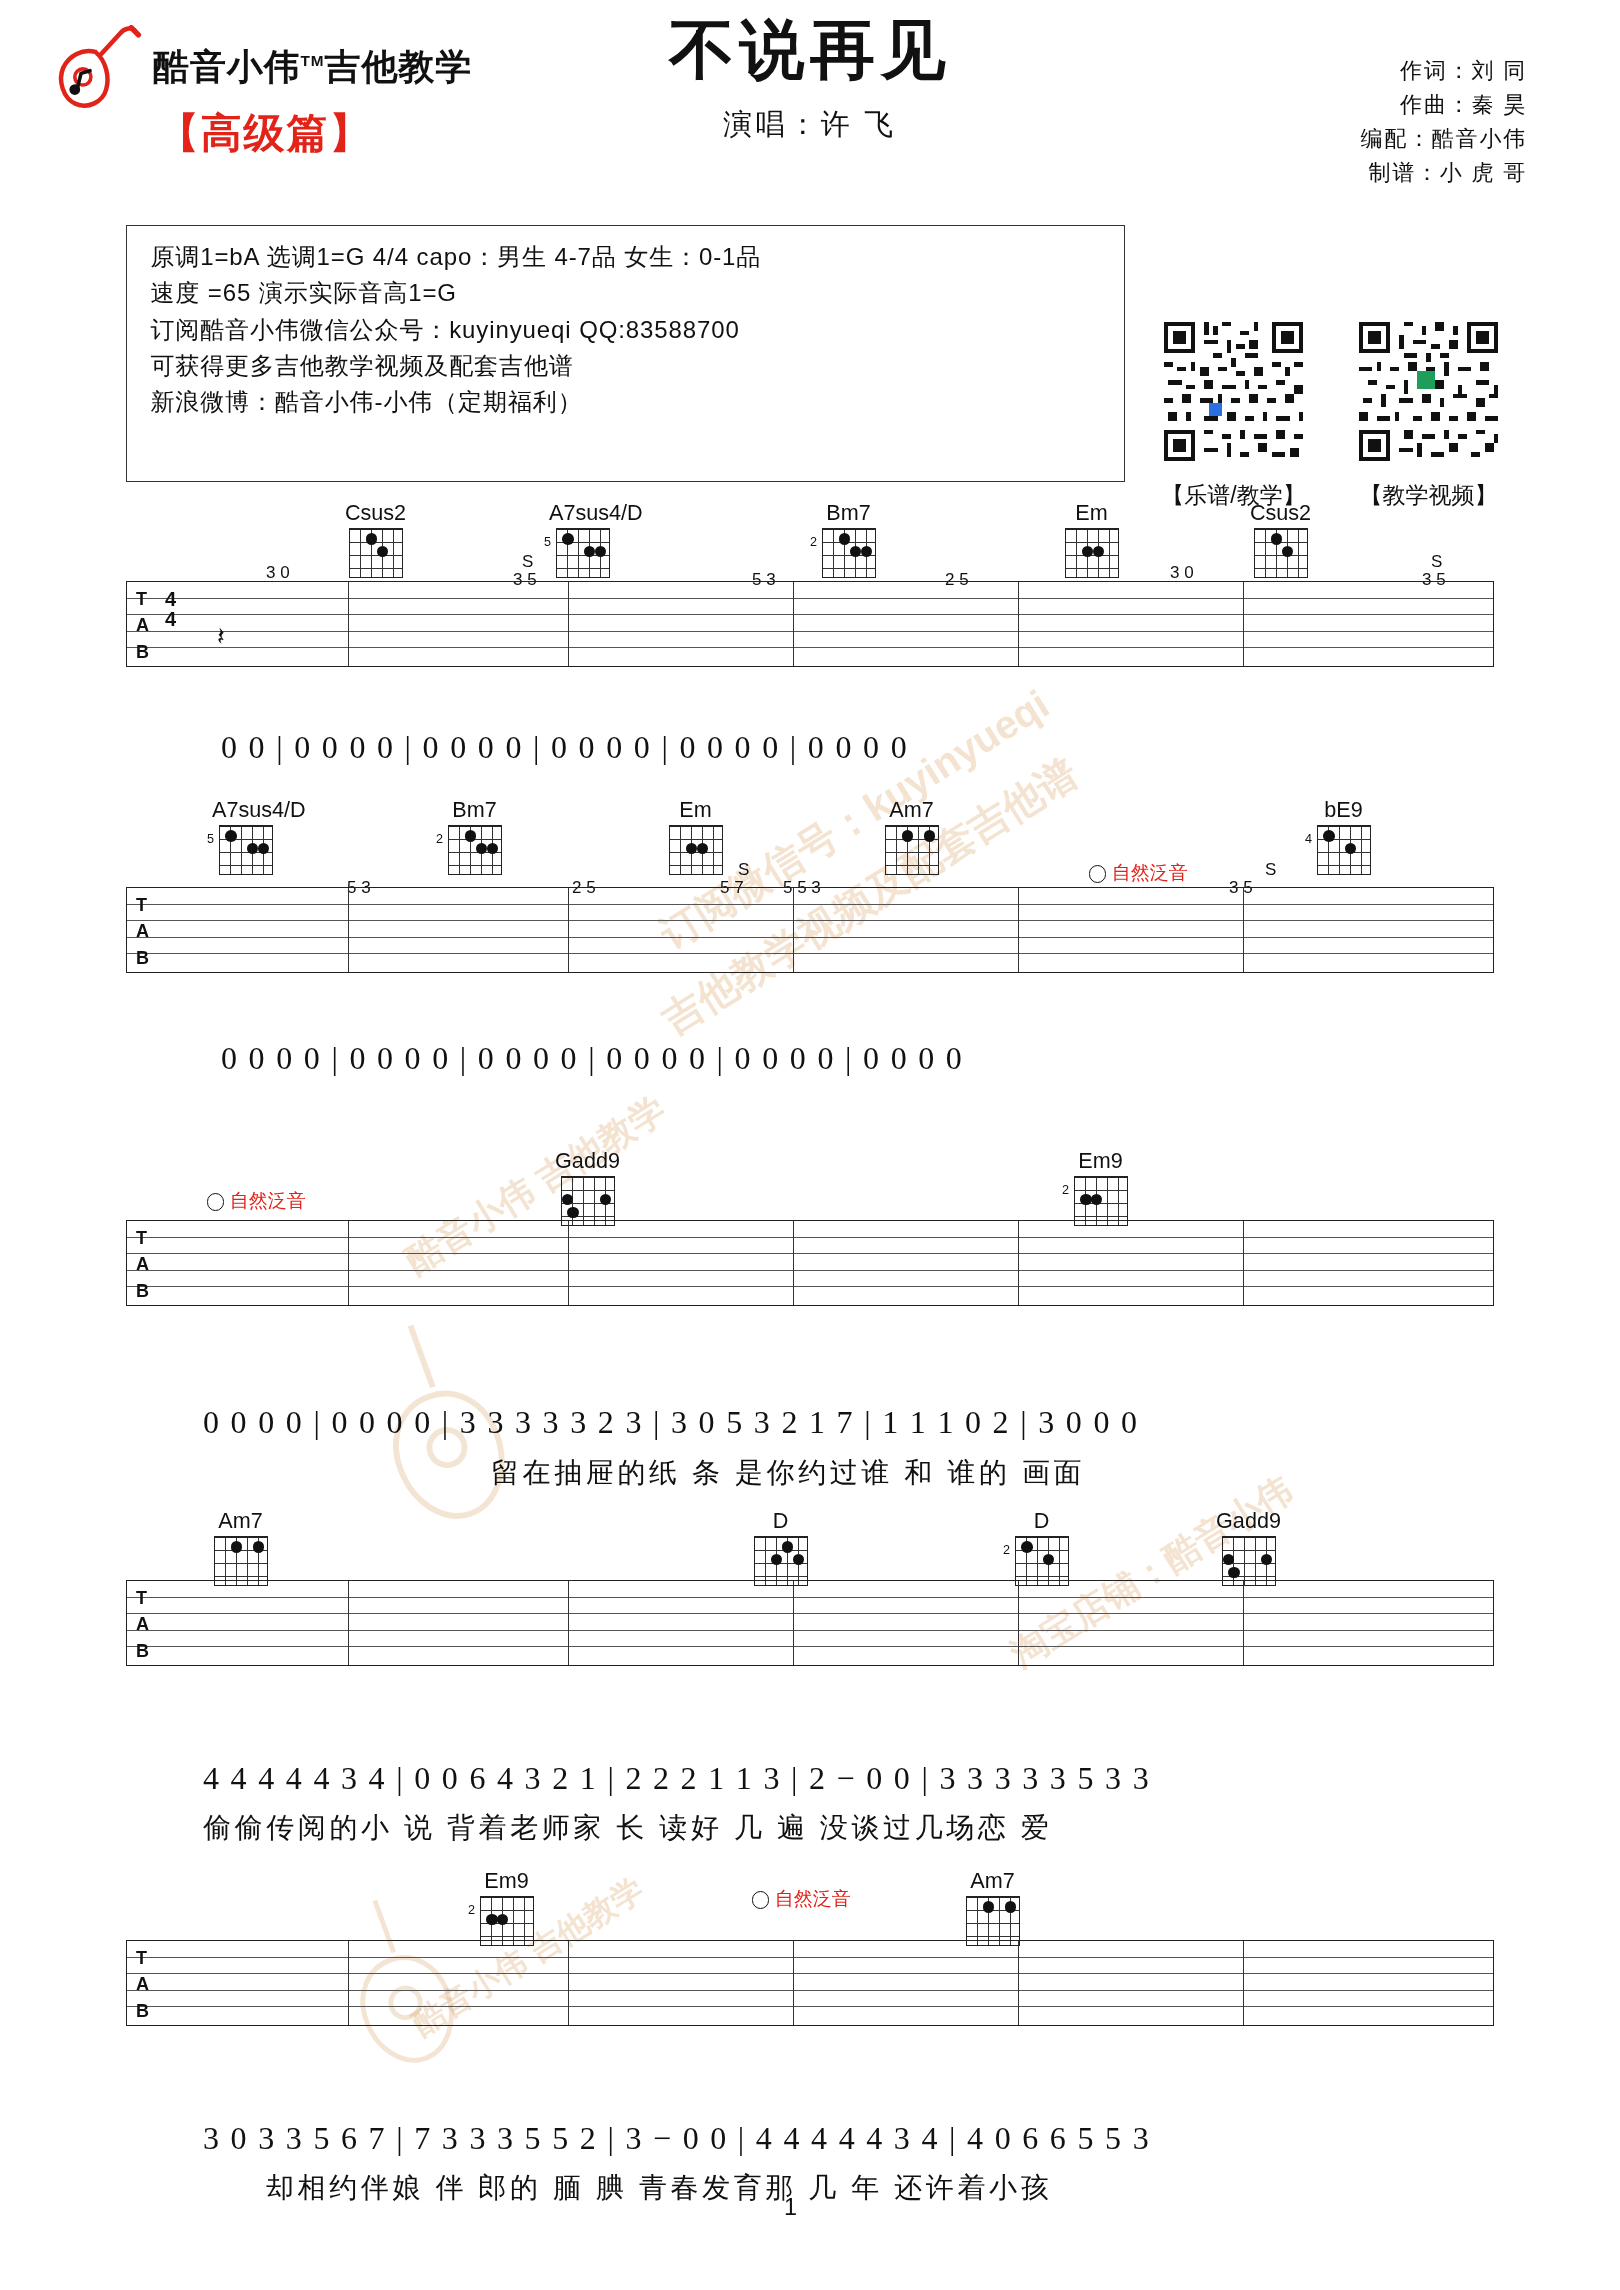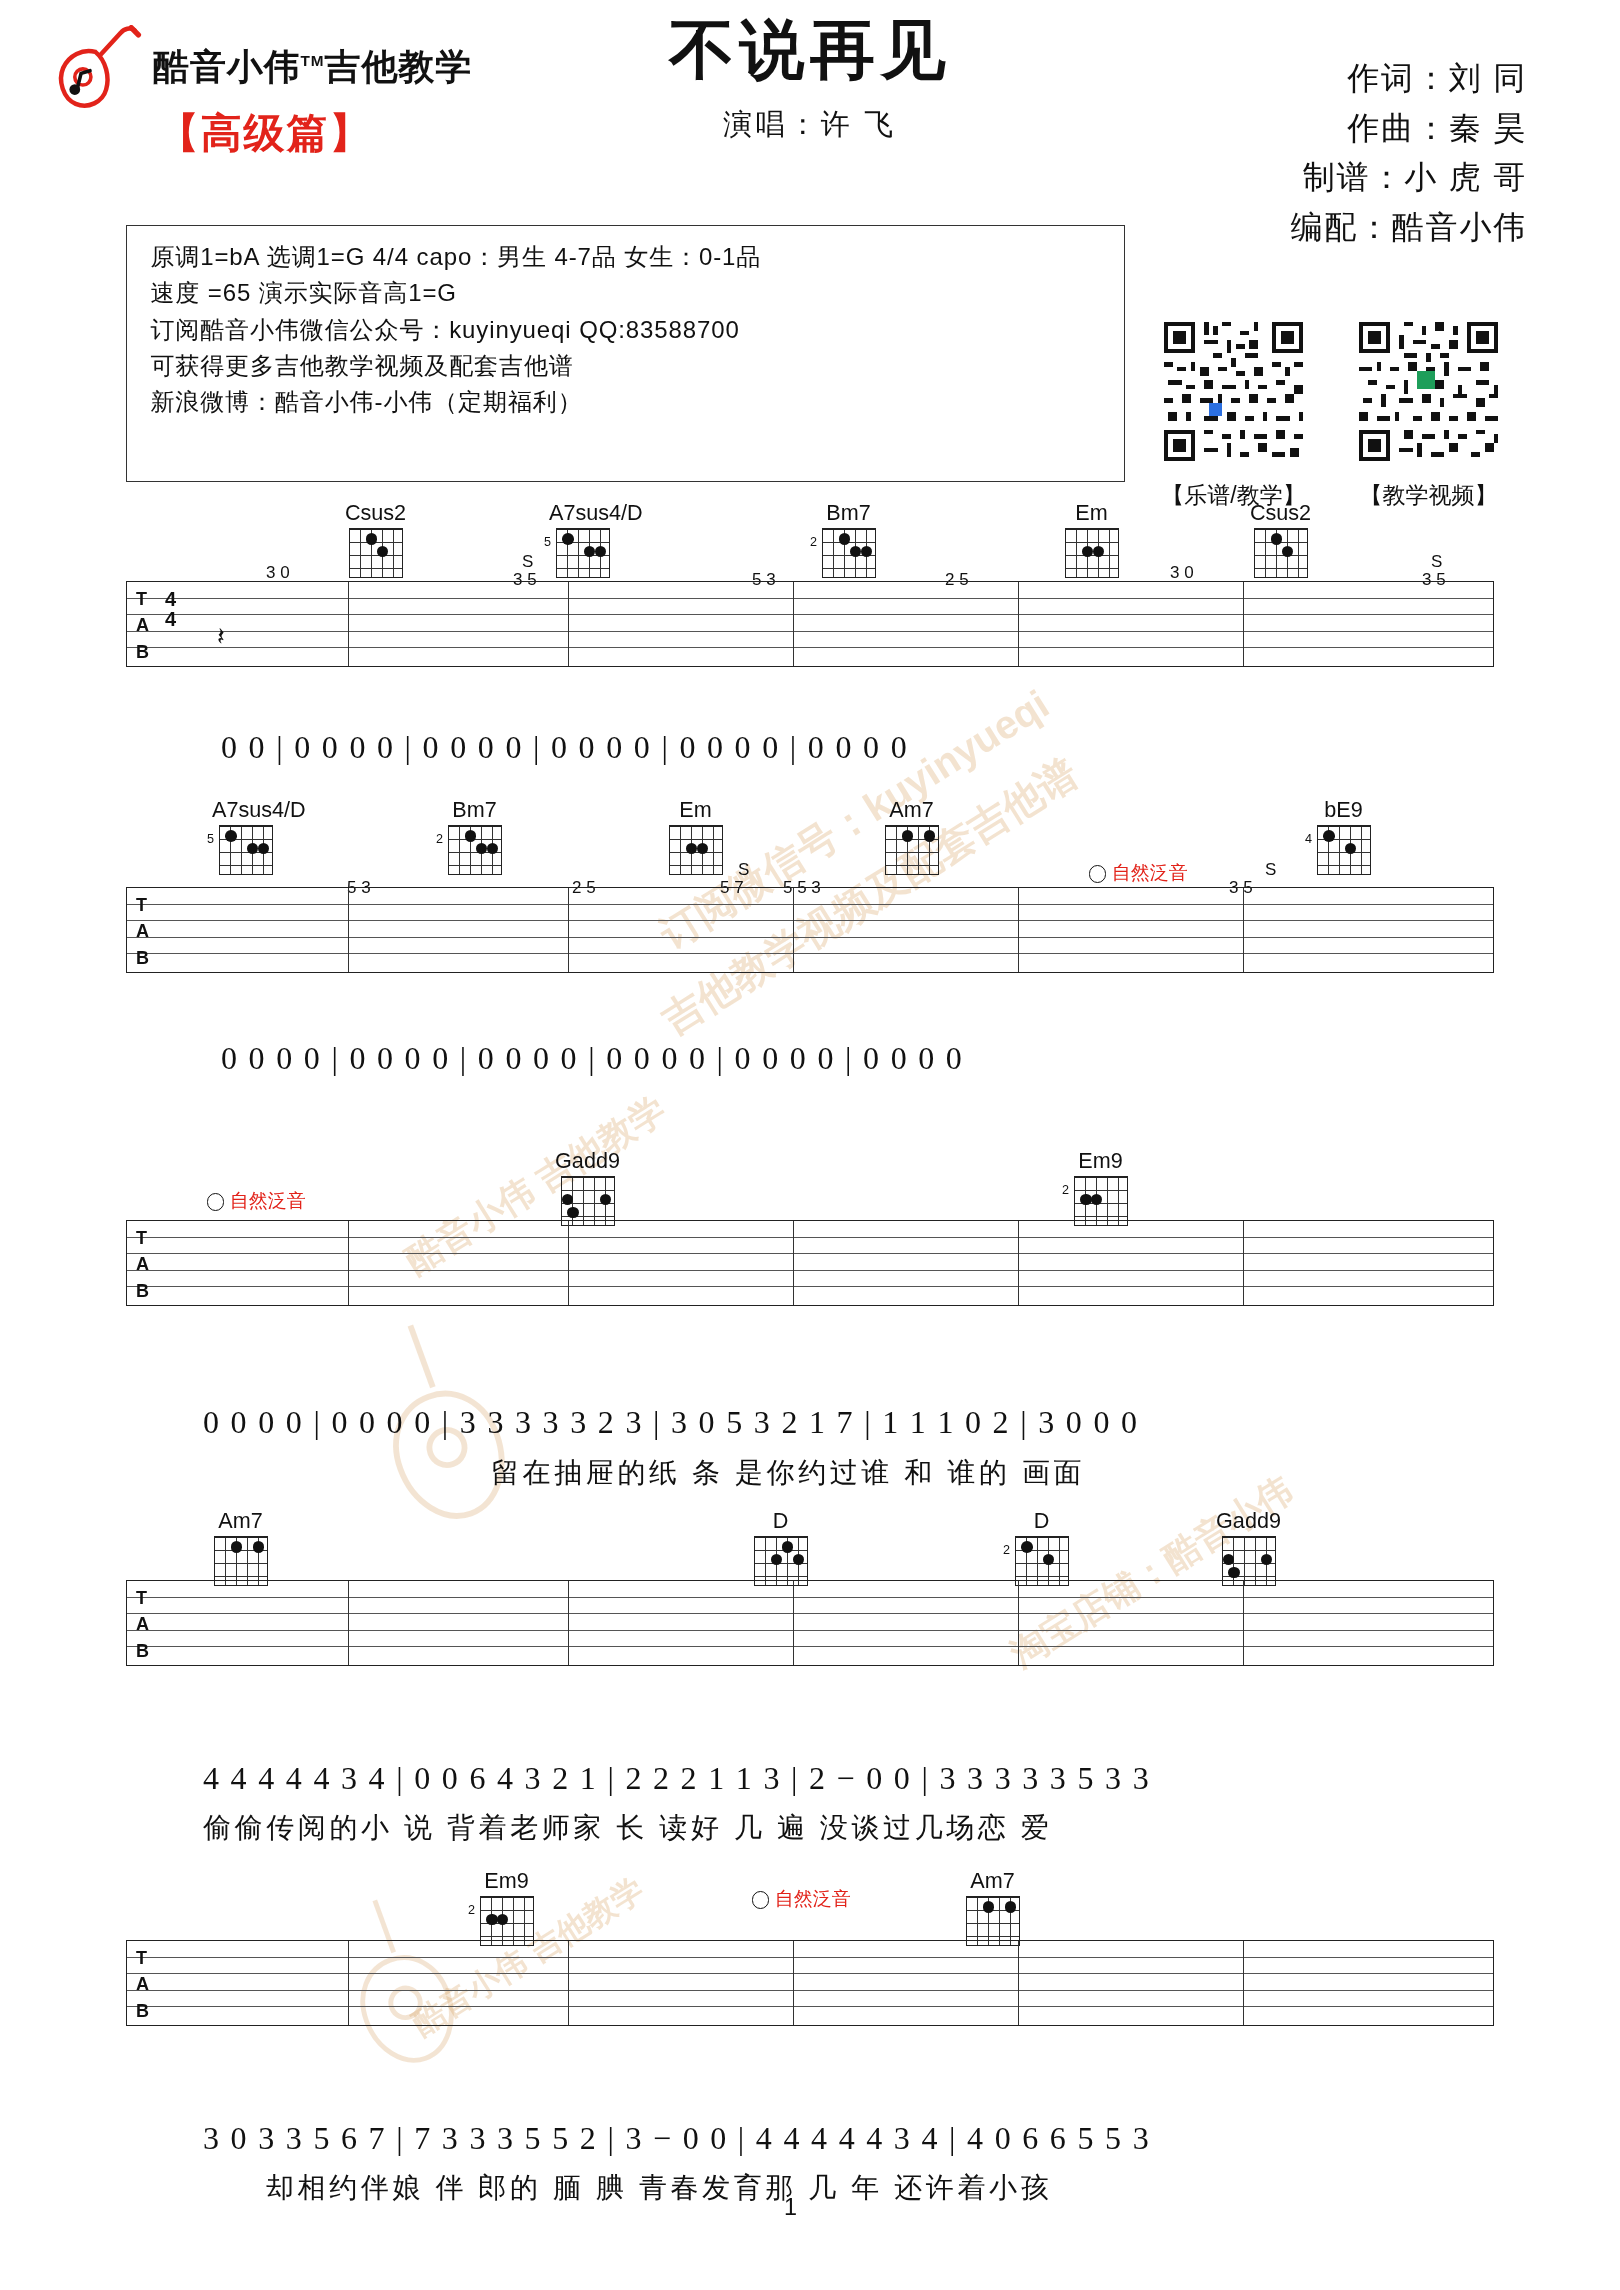--- a/index.html
+++ b/index.html
@@ -13,21 +13,21 @@
   .logo-wrap{position:absolute;left:36px;top:16px;width:558px;height:171px;}
   .guitar-logo{position:absolute;left:9px;top:9px;width:99px;height:86px;}
   .brand-line{position:absolute;left:117px;top:27px;font-size:36px;font-weight:bold;letter-spacing:0.9px;white-space:nowrap;}
   .brand-line .tm{font-size:15.3px;vertical-align:super;}
   .level-box{position:absolute;left:122px;top:90px;font-size:41px;font-weight:bold;color:#e2231a;letter-spacing:1.8px;}
 
   .title-wrap{position:absolute;left:576px;top:18px;width:468px;text-align:center;}
   .song-title{font-family:"Liberation Serif", serif;font-size:65px;font-weight:bold;letter-spacing:5.4px;line-height:1;}
   .singer{margin-top:21.6px;font-family:"Liberation Serif", serif;font-size:29px;letter-spacing:3.6px;}
 
-  .credits{position:absolute;right:54px;top:54px;width:378px;text-align:right;font-size:32px;line-height:1.55;letter-spacing:1.8px;}
+  .credits{position:absolute;right:54px;top:54px;width:378px;text-align:right;font-size:22px;line-height:1.55;letter-spacing:1.8px;}
 
   
   .info-box{position:absolute;left:126px;top:225px;width:999px;height:257px;border:1.8px solid #333;box-sizing:border-box;padding:12.6px 23.4px;}
   .info-line{font-size:24px;line-height:1.52;letter-spacing:0.9px;white-space:nowrap;}
 
   
   .qr-group{position:absolute;left:1148px;top:317px;width:378px;}
   .qr-item{display:inline-block;width:171px;text-align:center;vertical-align:top;}
   .qr-item + .qr-item{margin-left:20px;}
   .qr-img{width:149px;height:149px;margin:0 auto;position:relative;background:#fff;}
@@ -88,22 +88,22 @@
   </div>
 
   <div class="title-wrap">
     <div class="song-title">不说再见</div>
     <div class="singer">演唱：许 飞</div>
   </div>
 
   <div class="credits">
     <div>作词：刘 同</div>
     <div>作曲：秦 昊</div>
+    <div>编配：酷音小伟</div>
     <div>制谱：小 虎 哥</div>
-    <div>编配：酷音小伟</div>
   </div>
 
   <div class="info-box">
     <div class="info-line">原调1=bA  选调1=G  4/4    capo：男生 4-7品  女生：0-1品</div>
     <div class="info-line">速度 =65       演示实际音高1=G</div>
     <div class="info-line">订阅酷音小伟微信公众号：kuyinyueqi QQ:83588700</div>
     <div class="info-line">可获得更多吉他教学视频及配套吉他谱</div>
     <div class="info-line">新浪微博：酷音小伟-小伟（定期福利）</div>
   </div>
 

